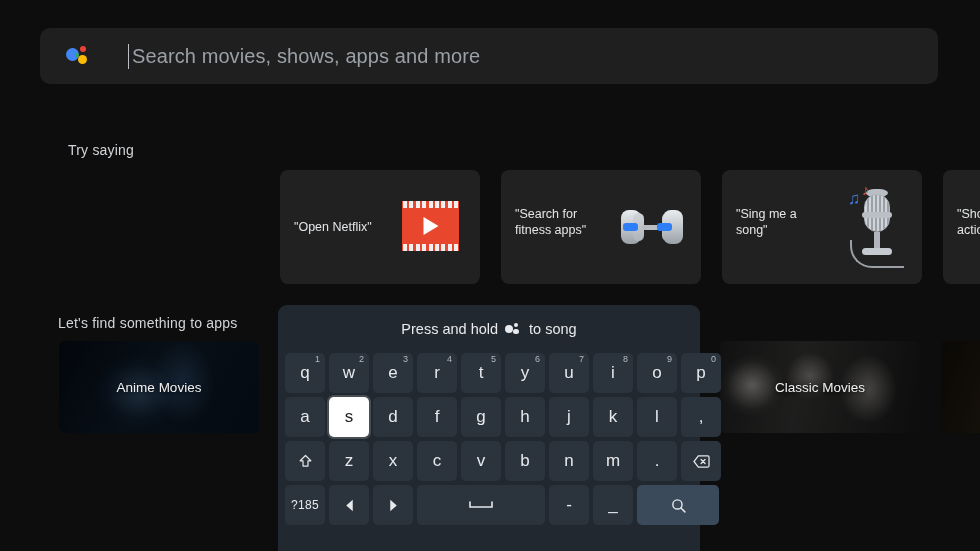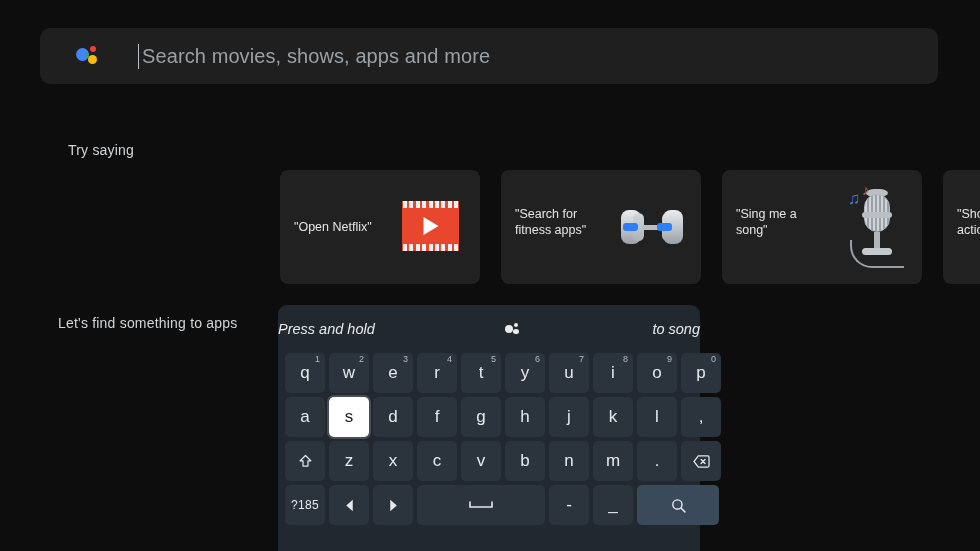--- a/index.html
+++ b/index.html
@@ -24,21 +24,21 @@
   .search-bar {
     position: absolute;
     left: 40px;
     top: 28px;
     width: 898px;
     height: 56px;
     background: #1f1f1f;
     border-radius: 10px;
     display: flex;
     align-items: center;
-    padding-left: 36px;
+    padding-left: 26px;
   }
 
   .assistant-dots {
     position: relative;
     width: 26px;
     height: 24px;
     flex: 0 0 26px;
   }
   .assistant-dots .d-blue {
     position: absolute; left: 0; top: 4px;
@@ -311,25 +311,24 @@
     height: 246px;
     background: #212830;
     border-radius: 9px 9px 0 0;
     z-index: 50;
   }
 
   .kb-hint {
     height: 48px;
     display: flex;
     align-items: center;
-    justify-content: space-between;
+    justify-content: center;
     gap: 7px;
     font-size: 14.5px;
     color: #e8eaed;
-    font-style: italic;
   }
   .kb-hint .hint-dots {
     position: relative;
     width: 17px; height: 15px;
     display: inline-block;
   }
   .hint-dots i { position: absolute; border-radius: 50%; display: block; }
   .hint-dots .h1 { left: 0; top: 3px; width: 8px; height: 8px; background: #e8eaed; }
   .hint-dots .h2 { left: 9px; top: 1px; width: 4px; height: 4px; background: #e8eaed; }
   .hint-dots .h3 { left: 8px; top: 7px; width: 5.5px; height: 5.5px; background: #e8eaed; }
@@ -464,20 +463,37 @@
 
     <div class="suggest-card" style="left:884px;">
       <div class="sc-text" style="white-space:pre-line;">"Show me
 action movies"</div>
     </div>
 
   </div>
 
   <div class="section-label" id="watch-label">Let's find something to apps</div>
 
+  <div class="watch-row">
+    <div class="watch-card" style="left:0px;">
+      <div class="wc-bg bg-anime"></div>
+      <div class="wc-shade"></div>
+      <div class="wc-title">Anime Movies</div>
+    </div>
+    <div class="watch-card" style="left:661px;">
+      <div class="wc-bg bg-classic"></div>
+      <div class="wc-shade"></div>
+      <div class="wc-title">Classic Movies</div>
+    </div>
+    <div class="watch-card" style="left:882px;">
+      <div class="wc-bg bg-third"></div>
+      <div class="wc-shade"></div>
+      <div class="wc-title"></div>
+    </div>
+  </div>
 
   <div class="keyboard">
 
     <div class="kb-hint">
       <span>Press and hold</span>
       <span class="hint-dots">
         <i class="h1"></i>
           <i class="h2"></i>
           <i class="h3"></i>
       </span>

